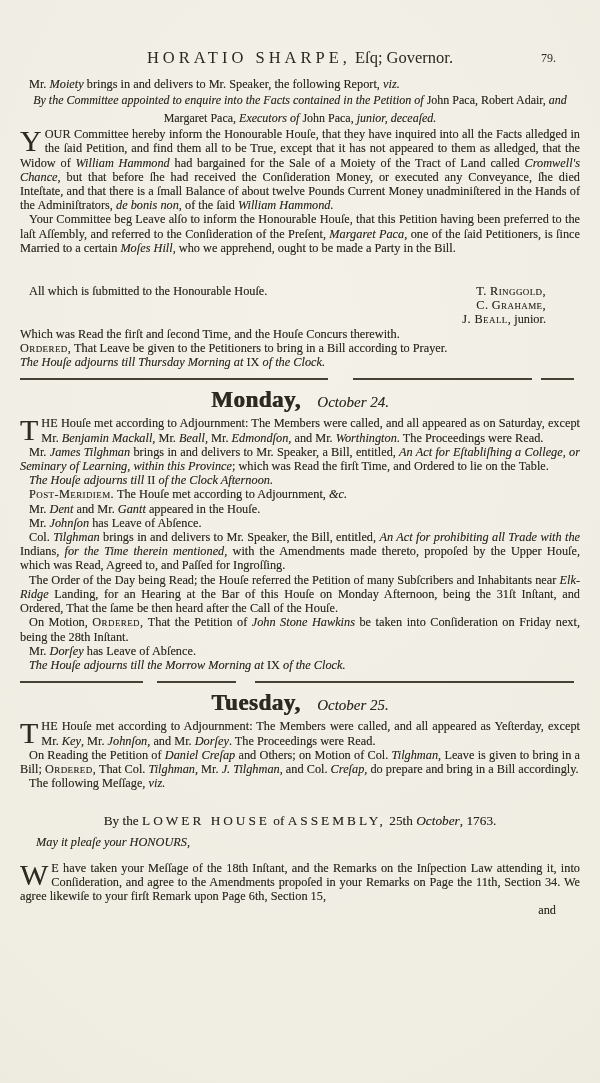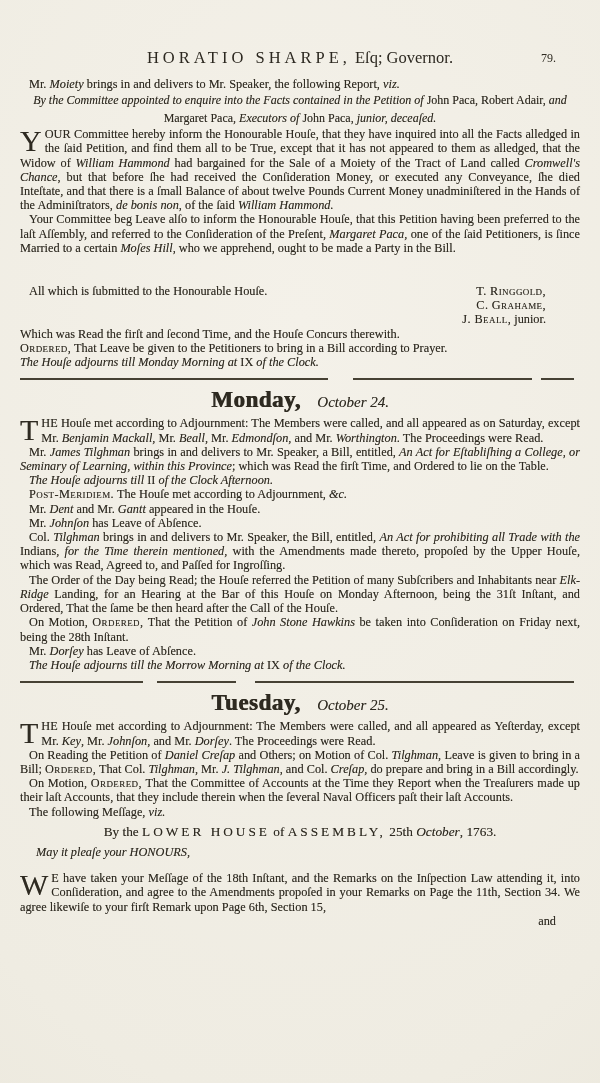--- a/index.html
+++ b/index.html
@@ -32,21 +32,21 @@
   .rule i{display:block;border-top:2px solid #464134;height:0;}
   .rule-a i:nth-child(1){width:55%;margin-right:4.5%;}
   .rule-a i:nth-child(2){width:32%;margin-right:1.5%;}
   .rule-a i:nth-child(3){width:6%;}
   .rule-b i:nth-child(1){width:22%;margin-right:2.5%;}
   .rule-b i:nth-child(2){width:14%;margin-right:3.5%;}
   .rule-b i:nth-child(3){width:57%;}
   .day-heading{text-align:center;margin:11px 0 7px;font-weight:normal;}
   .day{font-size:23px;font-weight:bold;letter-spacing:0.5px;text-shadow:0.7px 0 0 currentColor;}
   .date{font-style:italic;font-size:15px;margin-left:12px;}
-  .assembly{text-align:center;font-size:13.3px;margin:6px 0 6px;text-indent:0;}
+  .assembly{text-align:center;font-size:13.3px;margin:24px 0 6px;text-indent:0;}
   .assembly .ls{letter-spacing:3px;}
   .honours{padding-left:16px;margin:2px 0 12px;}
   .catchword{text-align:right;padding-right:24px;}
 </style>
 </head>
 <body>
 
 <div class="page">
 
   <header class="page-header">
@@ -65,21 +65,21 @@
       <p class="ind"><span>All which is ſubmitted to the Honourable Houſe.</span></p>
       <div class="sigs">
         <p><span class="sc">T. Ringgold,</span></p>
         <p><span class="sc">C. Grahame,</span></p>
         <p><span class="sc">J. Beall,</span><span> junior.</span></p>
       </div>
     </div>
 
     <p><span>Which was Read the firſt and ſecond Time, and the Houſe Concurs therewith.</span></p>
     <p><span class="sc">Ordered,</span><span> That Leave be given to the Petitioners to bring in a Bill according to Prayer.</span></p>
-    <p><span class="it">The Houſe adjourns till Monday Morning at </span><span>IX</span><span class="it"> of the Clock.</span></p>
+    <p><span class="it">The Houſe adjourns till Thursday Morning at </span><span>IX</span><span class="it"> of the Clock.</span></p>
 
     <div class="rule rule-a">
       <i></i>
       <i></i>
       <i></i>
     </div>
 
     <h2 class="day-heading">
       <span class="day">Monday,</span>
       <span class="date">October 24.</span>
@@ -103,21 +103,20 @@
       <i></i>
     </div>
 
     <h2 class="day-heading">
       <span class="day">Tuesday,</span>
       <span class="date">October 25.</span>
     </h2>
 
     <p><span class="dc">T</span><span>HE Houſe met according to Adjournment: The Members were called, and all appeared as Yeſterday, except Mr. </span><span class="it">Key</span><span>, Mr. </span><span class="it">Johnſon</span><span>, and Mr. </span><span class="it">Dorſey</span><span>.  The Proceedings were Read.</span></p>
     <p class="ind"><span>On Reading the Petition of </span><span class="it">Daniel Creſap</span><span> and Others; on Motion of Col. </span><span class="it">Tilghman</span><span>, Leave is given to bring in a Bill; </span><span class="sc">Ordered,</span><span> That Col. </span><span class="it">Tilghman</span><span>, Mr. </span><span class="it">J. Tilghman</span><span>, and Col. </span><span class="it">Creſap</span><span>, do prepare and bring in a Bill accordingly.</span></p>
-    <p class="ind"><span>On Motion, </span><span class="sc">Ordered,</span><span> That the Committee of Accounts at the Time they Report when the Treaſurers made up their laſt Accounts, that they include therein when the ſeveral Naval Officers paſt their laſt Accounts.</span></p>
     <p class="ind"><span>The following Meſſage, </span><span class="it">viz.</span></p>
     <p class="assembly"><span>By the </span><span class="ls">LOWER HOUSE</span><span> of </span><span class="ls">ASSEMBLY,</span><span> 25th </span><span class="it">October</span><span>, 1763.</span></p>
     <p class="honours"><span class="it">May it pleaſe your </span><span class="it">HONOURS,</span></p>
     <p><span class="dc">W</span><span>E have taken your Meſſage of the 18th Inſtant, and the Remarks on the Inſpection Law attending it, into Conſideration, and agree to the Amendments propoſed in your Remarks on Page the 11th, Section 34.  We agree likewiſe to your firſt Remark upon Page 6th, Section 15,</span></p>
     <p class="catchword">and</p>
 
   </main>
 </div>
 
 </body></html>

